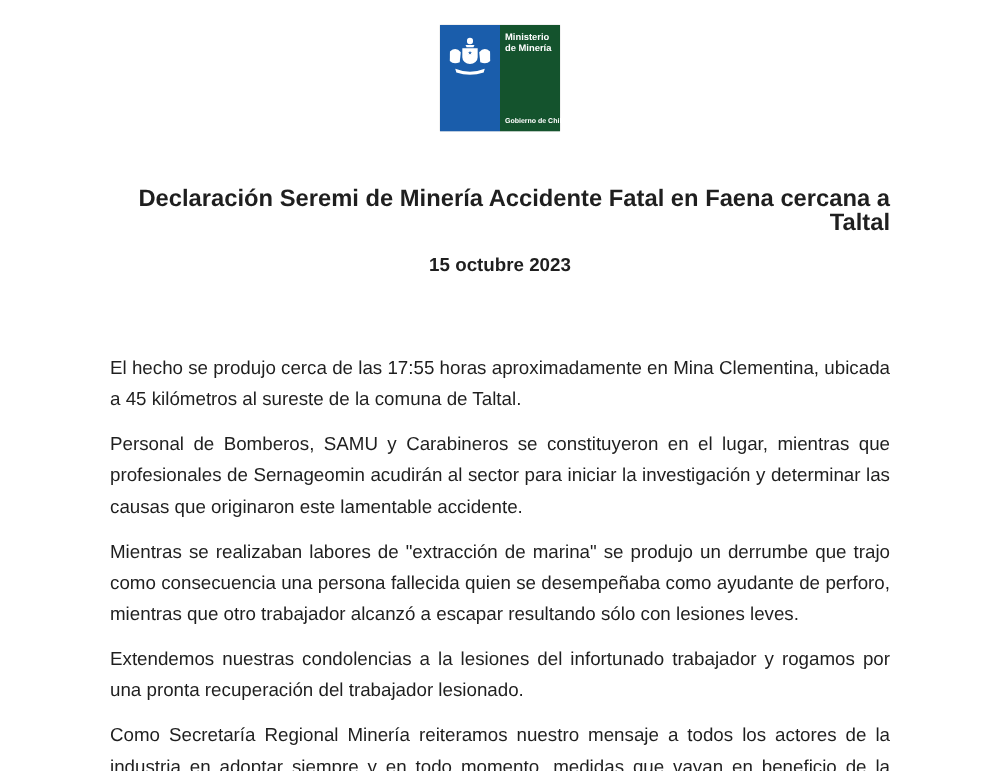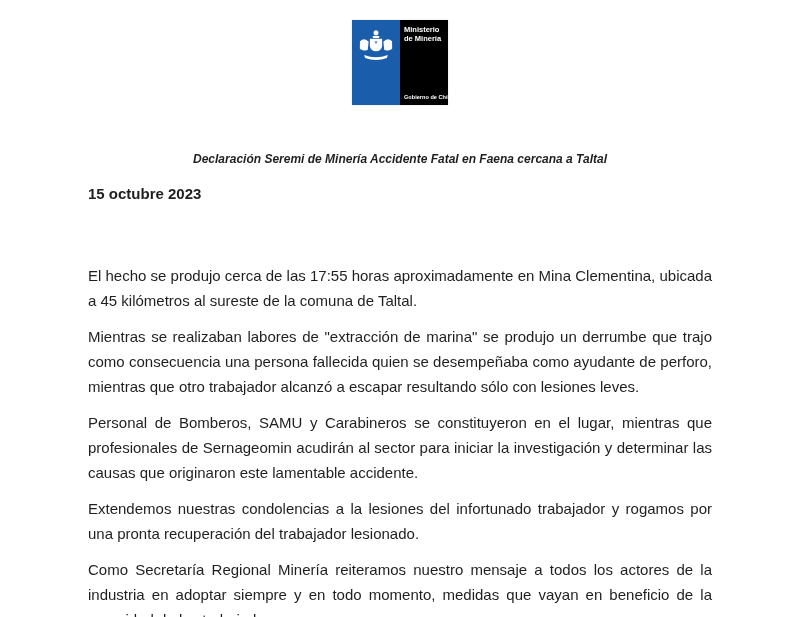--- a/index.html
+++ b/index.html
@@ -58,28 +58,28 @@
     bottom: 5px;
     left: 4px;
     color: #ffffff;
     font-weight: bold;
     font-size: 5.6px;
     white-space: nowrap;
   }
   
   .doc-title {
     margin: 45px 88px 0 88px;
-    text-align: center;
+    text-align: right;
     font-weight: bold;
-    font-size: 12px;
+    font-size: 19px;
     line-height: 19px;
-    font-style: italic;
   }
   .doc-date {
     margin: 15px 88px 0 88px;
+    text-align: center;
     font-weight: bold;
     font-size: 15px;
     line-height: 19px;
   }
   
   .doc-body {
     margin: 60px 88px 0 88px;
     font-size: 15px;
     line-height: 25px;
   }
@@ -103,31 +103,31 @@
               <path d="M16.2 7.4 h7.6 l-0.9 2 h-5.8 z"></path>
               <path d="M13.5 10.2 h13 v7.6 a6.5 5.8 0 0 1 -13 0 z"></path>
               <path d="M3 13 q5 -4.5 9.2 0.6 l-0.9 8.4 q-5.2 2.2 -8.4 -1 z"></path>
               <path d="M37 13 q-5 -4.5 -9.2 0.6 l0.9 8.4 q5.2 2.2 8.4 -1 z"></path>
               <path d="M7.5 27.5 q12.5 5 25 0 l-0.9 3.2 q-11.6 4 -23.2 0 z"></path>
             </g>
             <path d="M20 12.2 l1.05 3.25 -2.77 -2 h3.44 l-2.77 2 z" fill="#1a5dab"></path>
           </svg>
         </span>
       </div>
-      <div class="logo-half" style="background: #000000;">
+      <div class="logo-half" style="background: #14532d;">
         <div class="ministry-name">Ministerio de Minería</div>
         <div class="gov-label">Gobierno de Chile</div>
       </div>
     </div>
   </div>
 
   <div class="doc-title">Declaración Seremi de Minería Accidente Fatal en Faena cercana a Taltal</div>
   <div class="doc-date">15 octubre 2023</div>
 
   <div class="doc-body">
     <p>El hecho se produjo cerca de las 17:55 horas aproximadamente en Mina Clementina, ubicada a 45 kilómetros al sureste de la comuna de Taltal.</p>
+    <p>Personal de Bomberos, SAMU y Carabineros se constituyeron en el lugar, mientras que profesionales de Sernageomin acudirán al sector para iniciar la investigación y determinar las causas que originaron este lamentable accidente.</p>
     <p>Mientras se realizaban labores de "extracción de marina" se produjo un derrumbe que trajo como consecuencia una persona fallecida quien se desempeñaba como ayudante de perforo, mientras que otro trabajador alcanzó a escapar resultando sólo con lesiones leves.</p>
-    <p>Personal de Bomberos, SAMU y Carabineros se constituyeron en el lugar, mientras que profesionales de Sernageomin acudirán al sector para iniciar la investigación y determinar las causas que originaron este lamentable accidente.</p>
     <p>Extendemos nuestras condolencias a la lesiones del infortunado trabajador y rogamos por una pronta recuperación del trabajador lesionado.</p>
     <p>Como Secretaría Regional Minería reiteramos nuestro mensaje a todos los actores de la industria en adoptar siempre y en todo momento, medidas que vayan en beneficio de la seguridad de los trabajadores.</p>
   </div>
 
 </div>
 
 </body></html>

